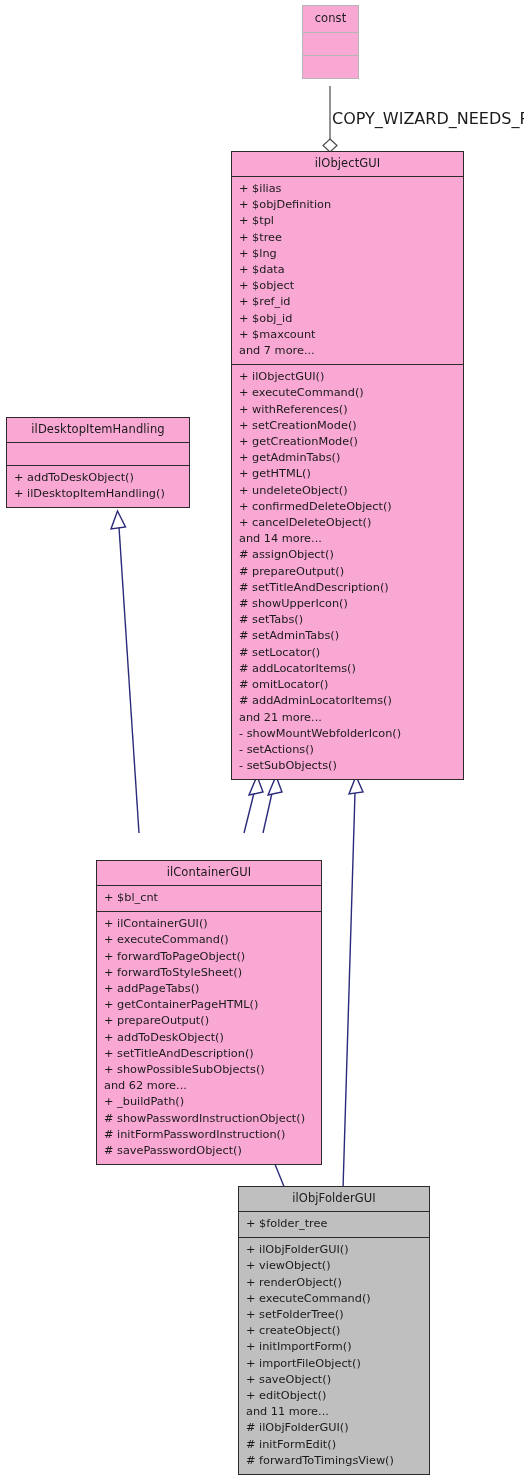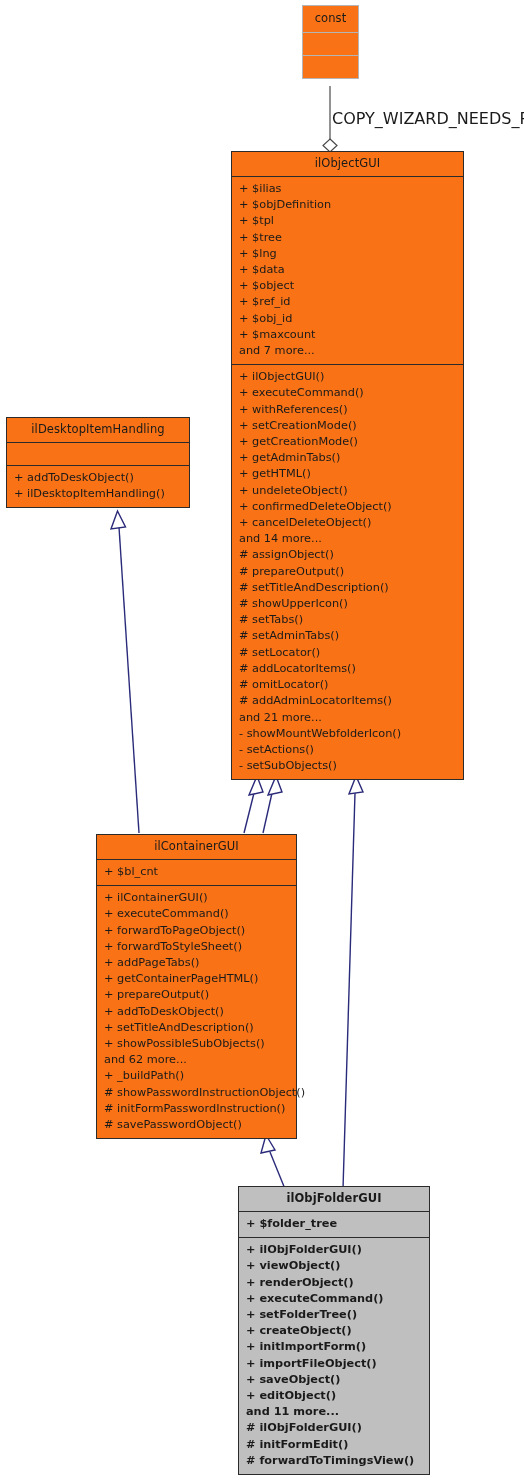--- a/index.html
+++ b/index.html
@@ -23,21 +23,21 @@
   svg.edges {
     position: absolute;
     left: 0; top: 0;
     width: 524px;
     height: 1483px;
     pointer-events: none;
   }
   .umlbox {
     position: absolute;
     box-sizing: border-box;
-    background: #f97316;
+    background: #f9a8d4;
     border: 1px solid #2b2b2b;
     z-index: 5;
   }
   .umlbox.light {
     border: 1px solid #b5b5b5;
   }
   .umlbox.highlight {
     background: #bfbfbf;
   }
   .uml-title {
@@ -164,21 +164,21 @@
     <div class="uml-title">ilDesktopItemHandling</div>
     <div class="sep"></div>
     <div class="uml-section empty"></div>
     <div class="sep"></div>
     <div class="uml-section">
       <div class="uml-row">+ addToDeskObject()</div>
       <div class="uml-row">+ ilDesktopItemHandling()</div>
     </div>
   </div>
 
-  <div class="umlbox" style="left:96px; top:834px; width:201px;">
+  <div class="umlbox" style="left:96px; top:860px; width:226px;">
     <div class="uml-title">ilContainerGUI</div>
     <div class="sep"></div>
     <div class="uml-section">
       <div class="uml-row">+ $bl_cnt</div>
     </div>
     <div class="sep"></div>
     <div class="uml-section">
       <div class="uml-row">+ ilContainerGUI()</div>
       <div class="uml-row">+ executeCommand()</div>
       <div class="uml-row">+ forwardToPageObject()</div>
@@ -190,21 +190,21 @@
       <div class="uml-row">+ setTitleAndDescription()</div>
       <div class="uml-row">+ showPossibleSubObjects()</div>
       <div class="uml-row">and 62 more...</div>
       <div class="uml-row">+ _buildPath()</div>
       <div class="uml-row"># showPasswordInstructionObject()</div>
       <div class="uml-row"># initFormPasswordInstruction()</div>
       <div class="uml-row"># savePasswordObject()</div>
     </div>
   </div>
 
-  <div class="umlbox highlight" style="left:238px; top:1186px; width:192px;font-weight:bold;">
+  <div class="umlbox highlight" style="left:238px; top:1186px; width:192px;">
     <div class="uml-title">ilObjFolderGUI</div>
     <div class="sep"></div>
     <div class="uml-section">
       <div class="uml-row">+ $folder_tree</div>
     </div>
     <div class="sep"></div>
     <div class="uml-section">
       <div class="uml-row">+ ilObjFolderGUI()</div>
       <div class="uml-row">+ viewObject()</div>
       <div class="uml-row">+ renderObject()</div>

